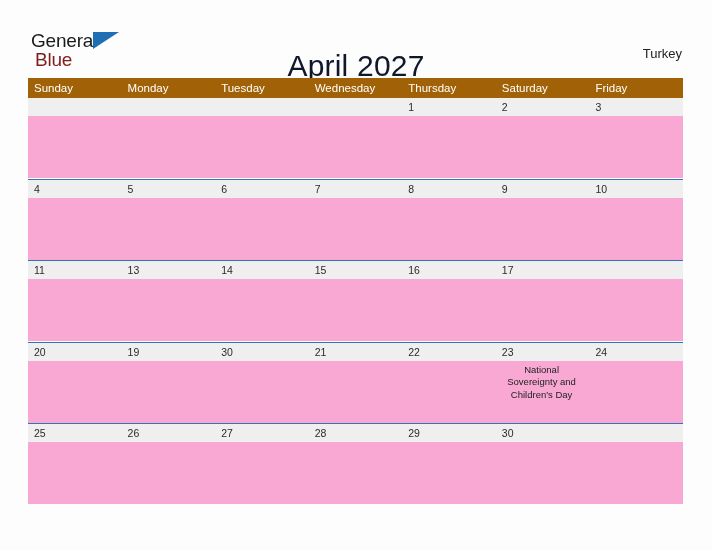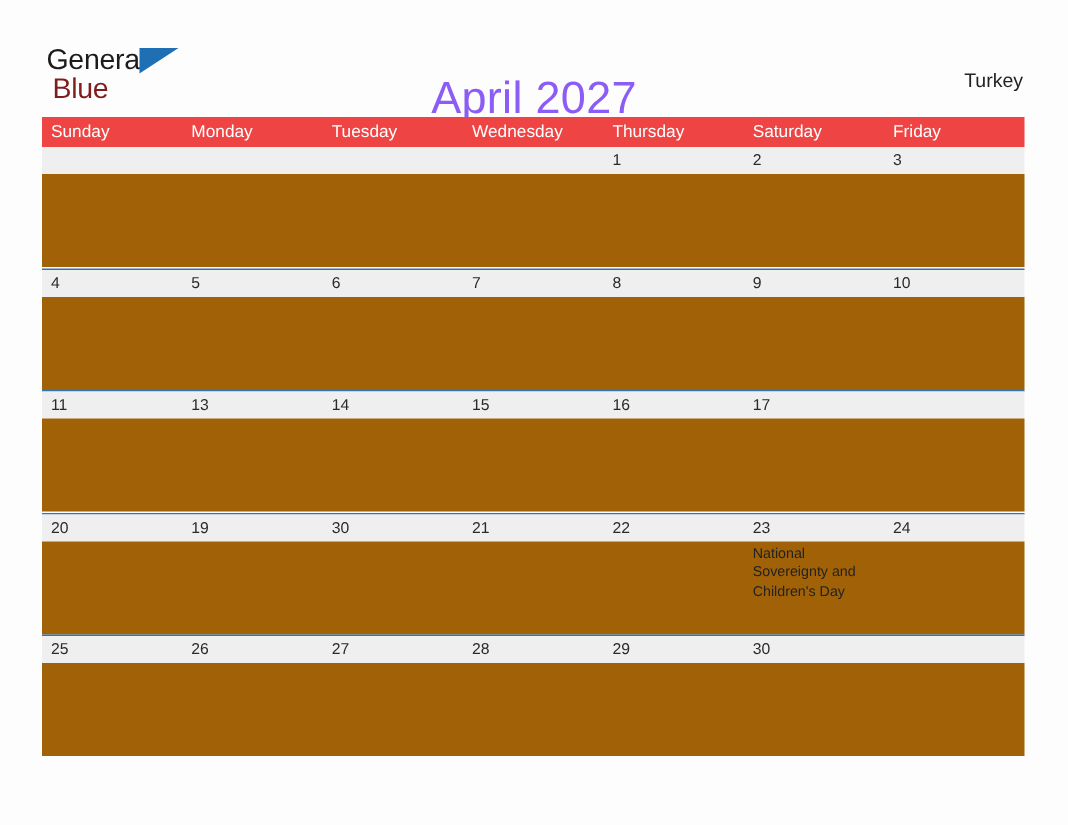--- a/index.html
+++ b/index.html
@@ -57,21 +57,21 @@
     font-family: "Liberation Sans", sans-serif;
   }
 
   .month-title {
     position: absolute;
     left: 0;
     right: 0;
     top: 29px;
     text-align: center;
     font-size: 30px;
-    color: #8b5cf6;
+    color: #0f172a;
     font-weight: normal;
     letter-spacing: 0.2px;
     font-family: "Liberation Sans", sans-serif;
   }
 
   .country-label {
     position: absolute;
     right: 30px;
     top: 46px;
     font-size: 13px;
@@ -82,21 +82,21 @@
   
   .calendar {
     position: absolute;
     left: 28px;
     top: 78px;
     width: 655px;
   }
 
   .weekday-row {
     display: flex;
-    background: #ef4444;
+    background: #a16207;
     height: 20px;
   }
   .weekday-cell {
     width: 93.57px;
     box-sizing: border-box;
     padding-left: 6px;
     color: #ffffff;
     font-size: 11.5px;
     line-height: 20px;
     font-family: "Liberation Sans", sans-serif;
@@ -122,21 +122,22 @@
     box-sizing: border-box;
     padding-left: 6px;
     font-size: 10.5px;
     line-height: 18px;
     color: #2a2a2a;
     font-family: "Liberation Sans", sans-serif;
   }
   .week-row .events-band {
     display: flex;
     height: 62px;
-    background: #a16207;
+    background: #f9a8d4;
+    text-align: center;
   }
   .event-cell {
     width: 93.57px;
     box-sizing: border-box;
     padding: 3px 8px 0 6px;
     font-size: 9.5px;
     line-height: 12.8px;
     color: #222222;
     font-family: "Liberation Sans", sans-serif;
   }

